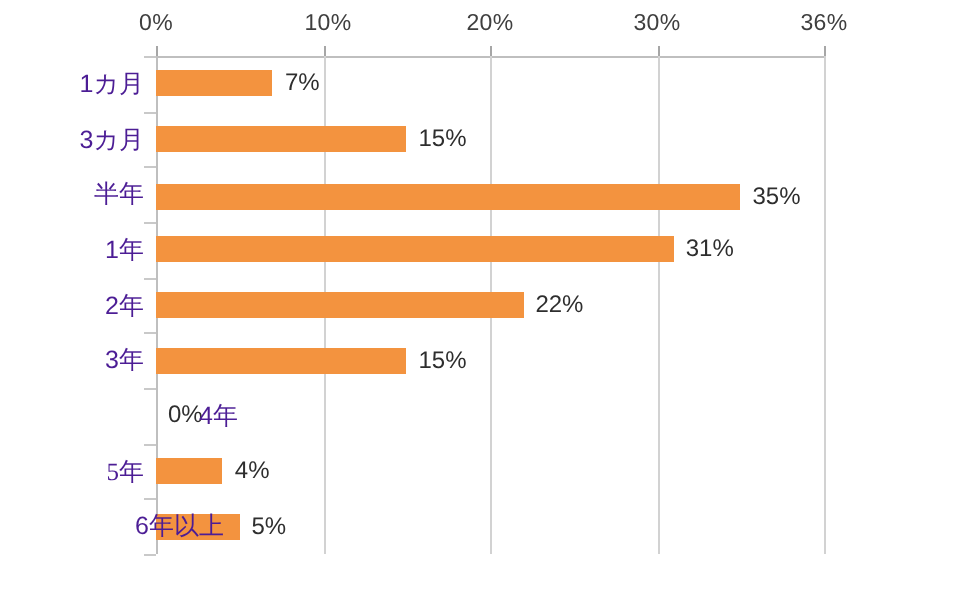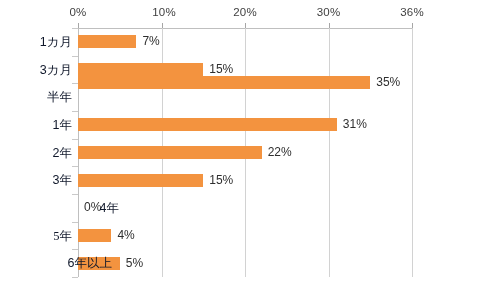--- a/index.html
+++ b/index.html
@@ -84,21 +84,21 @@
     width: 334px;
     height: 27.6px;
   }
 
   .cat-label-wrap {
     position: absolute;
     left: 0;
     width: 72px;
     text-align: right;
     font-size: 12.5px;
-    color: #0f172a;
+    color: #4c1d95;
     white-space: nowrap;
   }
 
   .cat-tick {
     position: absolute;
     left: 72px;
     width: 6px;
     height: 0;
     border-top: 1px solid #c9c9c9;
   }
@@ -151,21 +151,21 @@
       </div>
     <div id="rows">
         <div class="row" style="top: 0px;">
           <div class="bar" title="1カ月 7%" style="left: 0px; top: 7.33333px; width: 58.45px; background: rgb(243, 147, 63);"></div>
           <div class="bar-label" style="left: 64.45px; top: 7.33333px;">7%</div>
         </div>
         <div class="row" style="top: 27.6667px;">
           <div class="bar" title="3カ月 15%" style="left: 0px; top: 7.33333px; width: 125.25px; background: rgb(243, 147, 63);"></div>
           <div class="bar-label" style="left: 131.25px; top: 7.33333px;">15%</div>
         </div>
-        <div class="row" style="top: 41px;">
+        <div class="row" style="top: 57px;">
           <div class="bar" title="半年 35%" style="left: 0px; top: 7.33333px; width: 292.25px; background: rgb(243, 147, 63);"></div>
           <div class="bar-label" style="left: 298.25px; top: 7.33333px;">35%</div>
         </div>
         <div class="row" style="top: 83px;">
           <div class="bar" title="1年 31%" style="left: 0px; top: 7.33333px; width: 258.85px; background: rgb(243, 147, 63);"></div>
           <div class="bar-label" style="left: 264.85px; top: 7.33333px;">31%</div>
         </div>
         <div class="row" style="top: 110.667px;">
           <div class="bar" title="2年 22%" style="left: 0px; top: 7.33333px; width: 183.7px; background: rgb(243, 147, 63);"></div>
           <div class="bar-label" style="left: 189.7px; top: 7.33333px;">22%</div>

